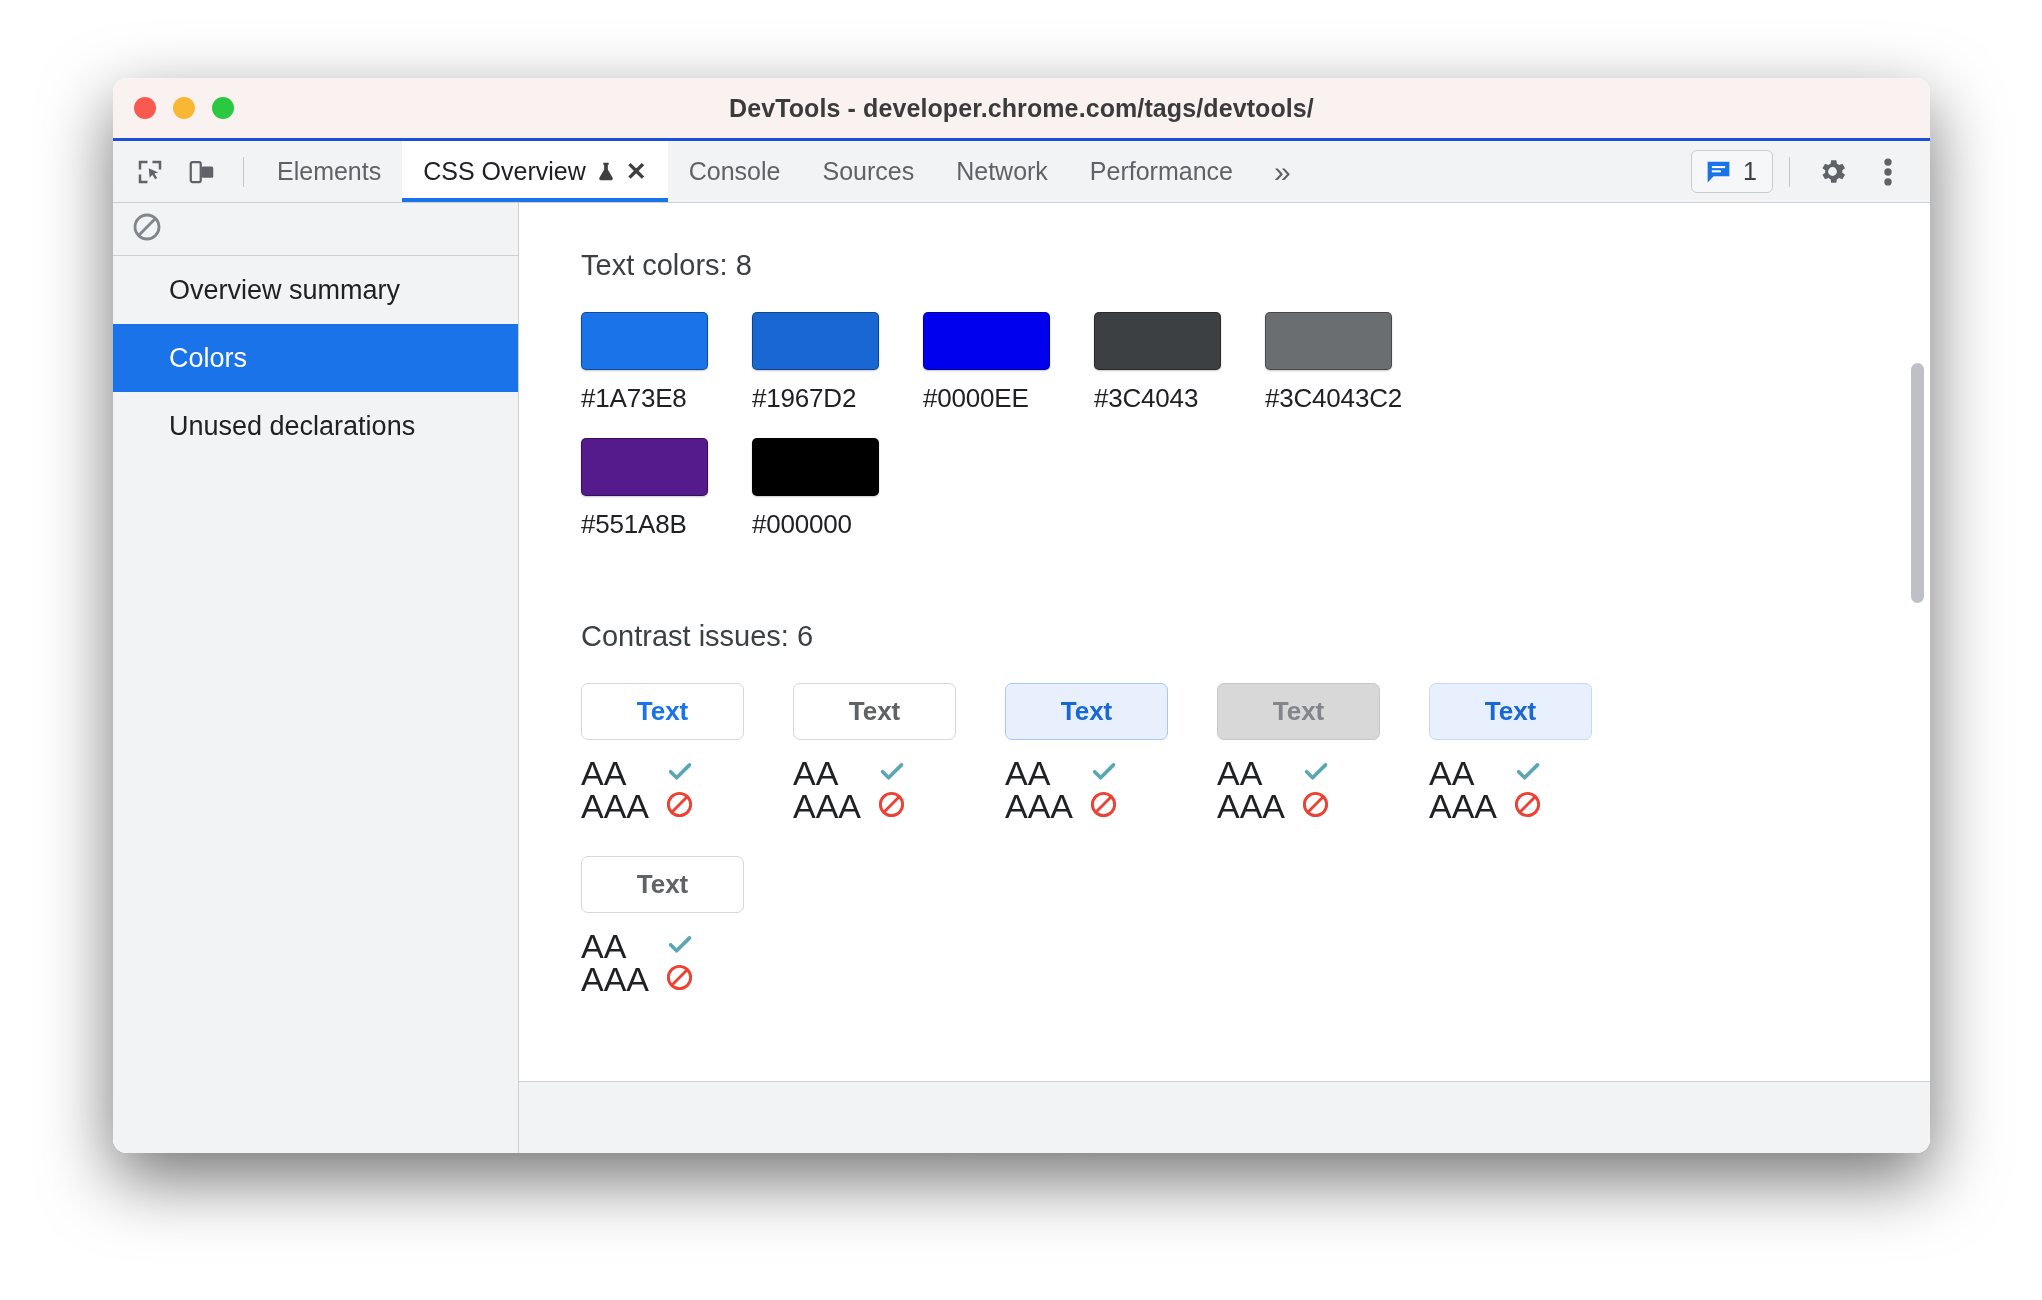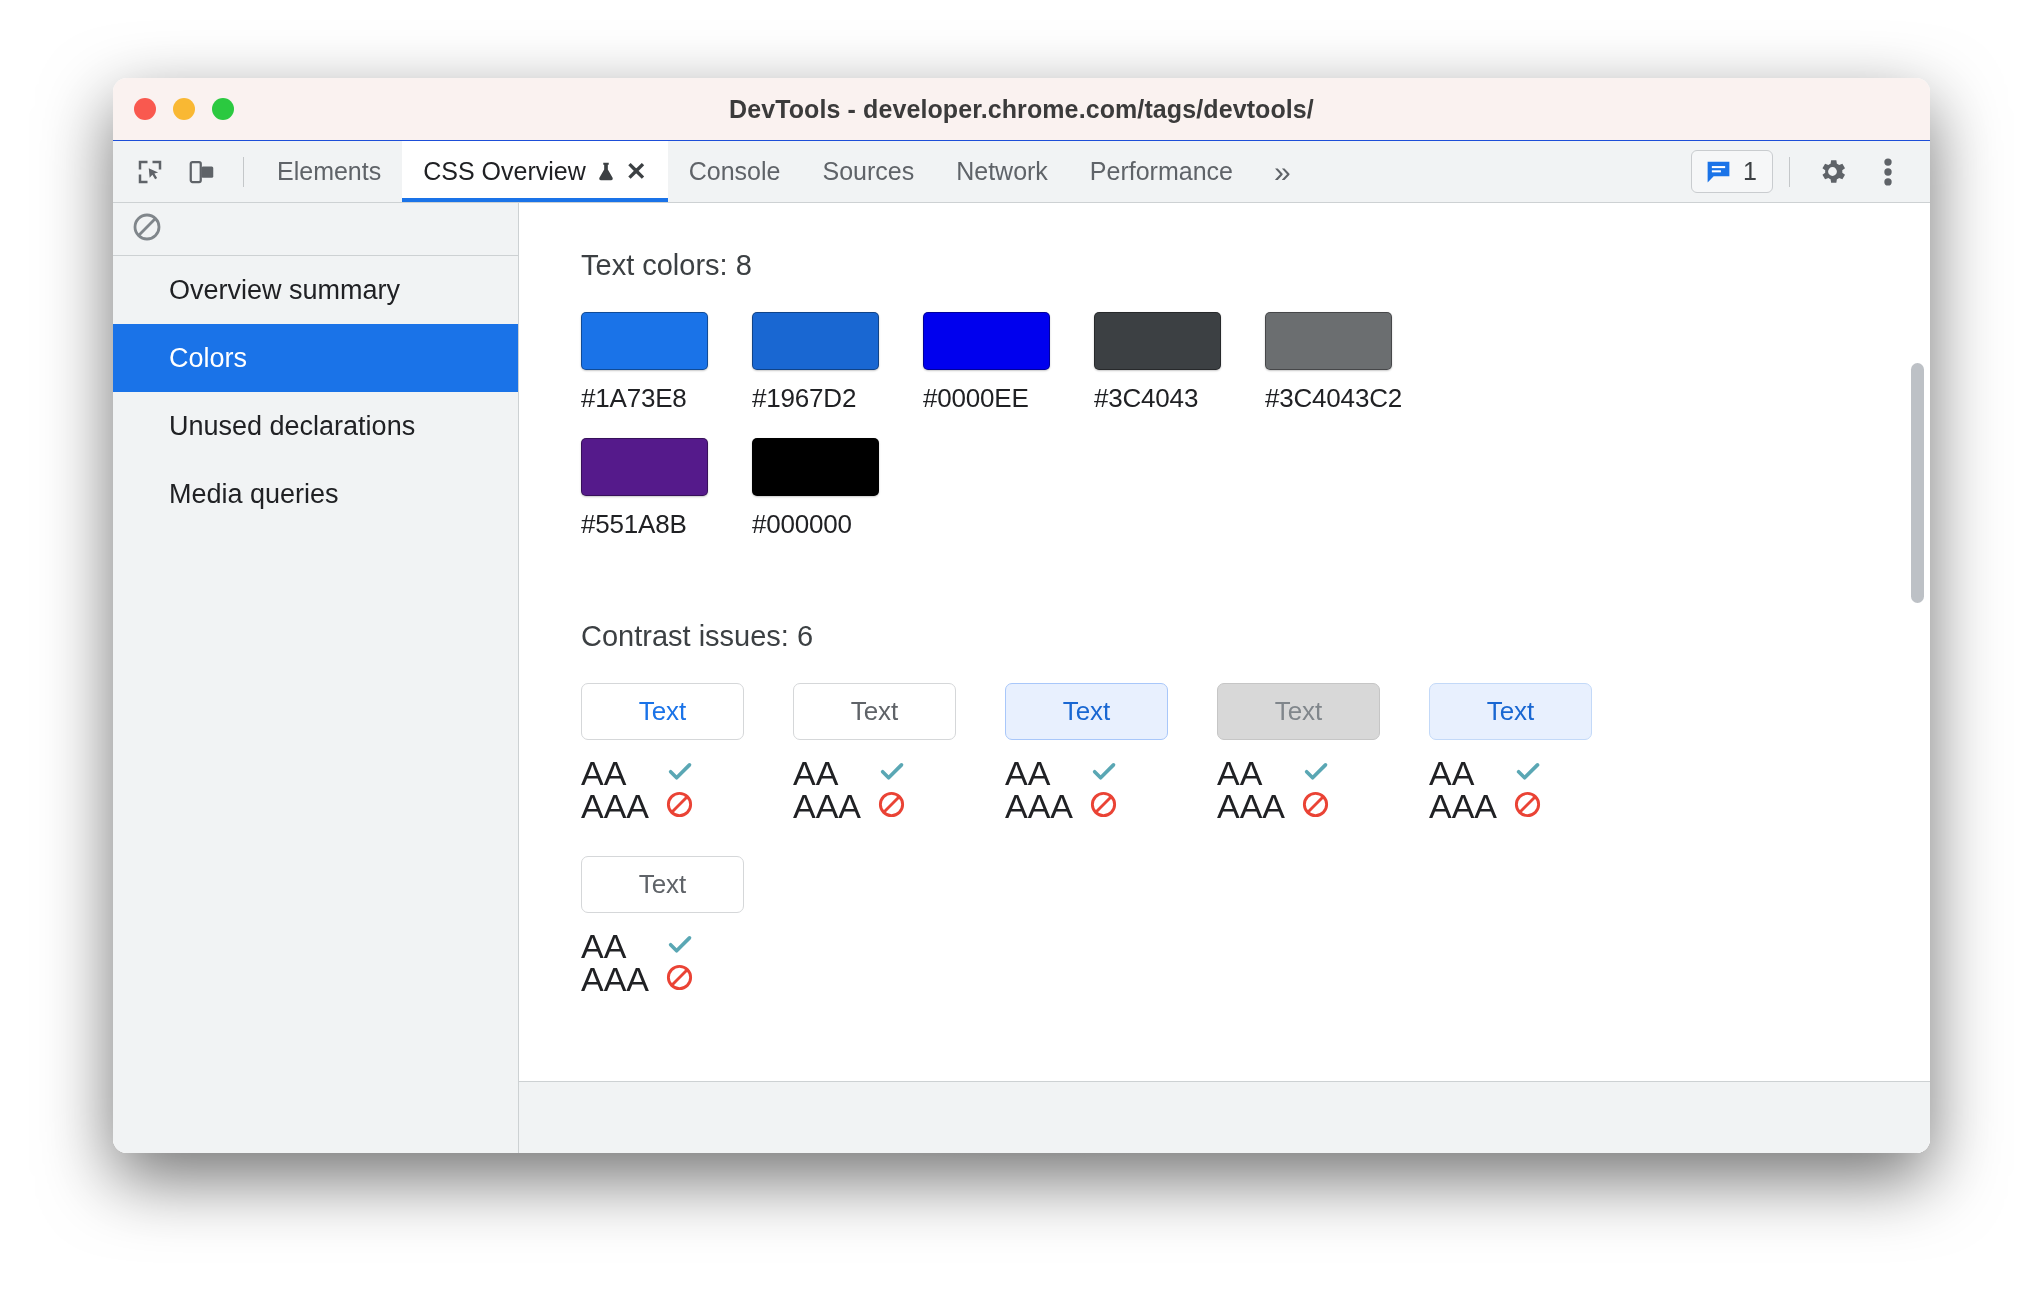--- a/index.html
+++ b/index.html
@@ -40,21 +40,21 @@
     border-radius: 14px;
     overflow: hidden;
     box-shadow: 0 26px 70px rgba(0,0,0,0.55);
   }
 
   
   #titlebar {
     position: relative;
     height: 63px;
     background: #faf2f0;
-    border-bottom: 1px solid #1d4ed8;
+    border-bottom: 3px solid #1d4ed8;
     display: flex;
     align-items: center;
   }
   #traffic {
     position: absolute;
     left: 21px;
     display: flex;
     gap: 17px;
     align-items: center;
   }
@@ -243,20 +243,21 @@
     margin-bottom: 33px;
   }
   .text-chip {
     width: 163px;
     height: 57px;
     border-radius: 7px;
     display: flex;
     align-items: center;
     justify-content: center;
     font-size: 26px;
+    font-weight: bold;
   }
   .ratings {
     margin-top: 17px;
   }
   .rating-row {
     display: flex;
     align-items: center;
     height: 33px;
   }
   .rating-label {
@@ -405,23 +406,20 @@
 
         <div class="side-item">
           <span>Overview summary</span>
         </div>
         <div class="side-item selected">
           <span>Colors</span>
         </div>
         <div class="side-item">
           <span>Unused declarations</span>
         </div>
-        <div class="side-item">
-          <span>Media queries</span>
-        </div>
       </div>
 
       <div id="content-wrap">
         <div id="content">
 
           <div>
             <div class="section-title">Text colors: 8</div>
             <div class="swatch-grid" id="swatch-grid">
                 <div class="swatch-cell">
                   <div class="swatch" style="background: rgb(26, 115, 232);"></div>

